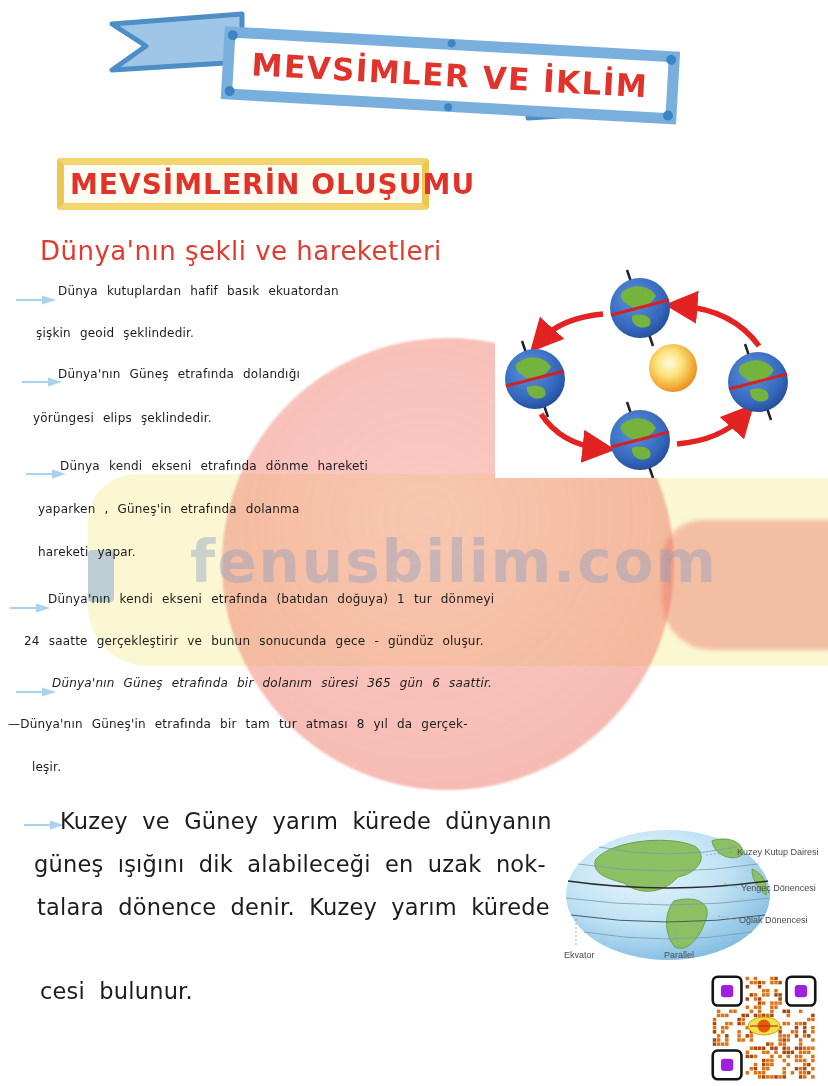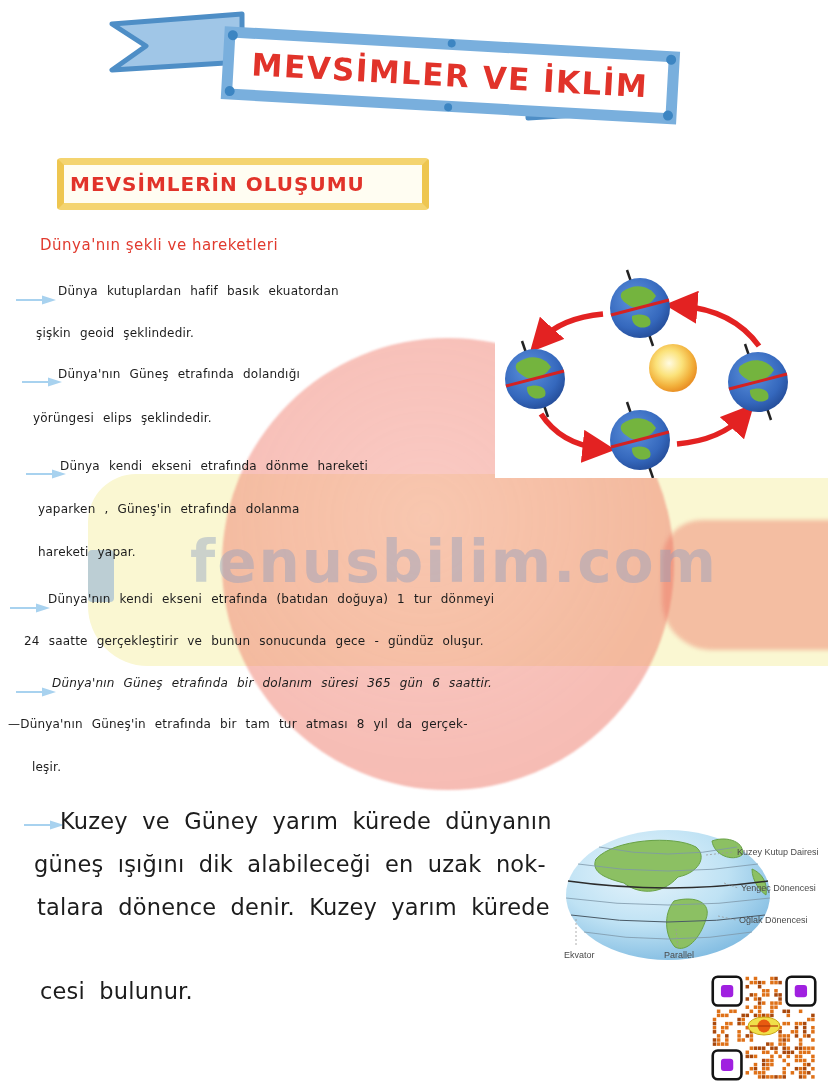--- a/index.html
+++ b/index.html
@@ -33,25 +33,25 @@
   }
   
   .banner{position:absolute; left:90px; top:4px; width:600px; height:132px; z-index:3;}
   .section-box{
     position:absolute; left:57px; top:158px; width:352px; height:38px; z-index:3;
     background:#fffdf2;
     border:7px solid #f4d470; border-left-color:#eec650; border-right-color:#eec650;
     border-radius:4px; display:flex; align-items:center; padding-left:6px;
   }
   .section-box .t{
-    color:#e1332a; font-weight:bold; font-size:20px; letter-spacing:1px; white-space:nowrap;
+    color:#e1332a; font-weight:bold; font-size:28px; letter-spacing:1px; white-space:nowrap;
   }
   .red-sub{
     position:absolute; left:40px; top:236px; z-index:4;
-    color:#e13a2e; font-size:15px; font-weight:500; white-space:nowrap; letter-spacing:.5px;
+    color:#e13a2e; font-size:26px; font-weight:500; white-space:nowrap; letter-spacing:.5px;
   }
   
   .hw{
     position:absolute; z-index:4; color:#1c1c1c; white-space:nowrap;
     font-size:12px; letter-spacing:.2px; word-spacing:5px;
   }
   .hw.big{font-size:22.5px; word-spacing:7px;}
   .arrow{position:absolute; z-index:4; width:40px; height:16px;}
   
   .orbit-img{position:absolute; left:495px; top:262px; width:333px; height:216px; background:#fff; z-index:3;}

